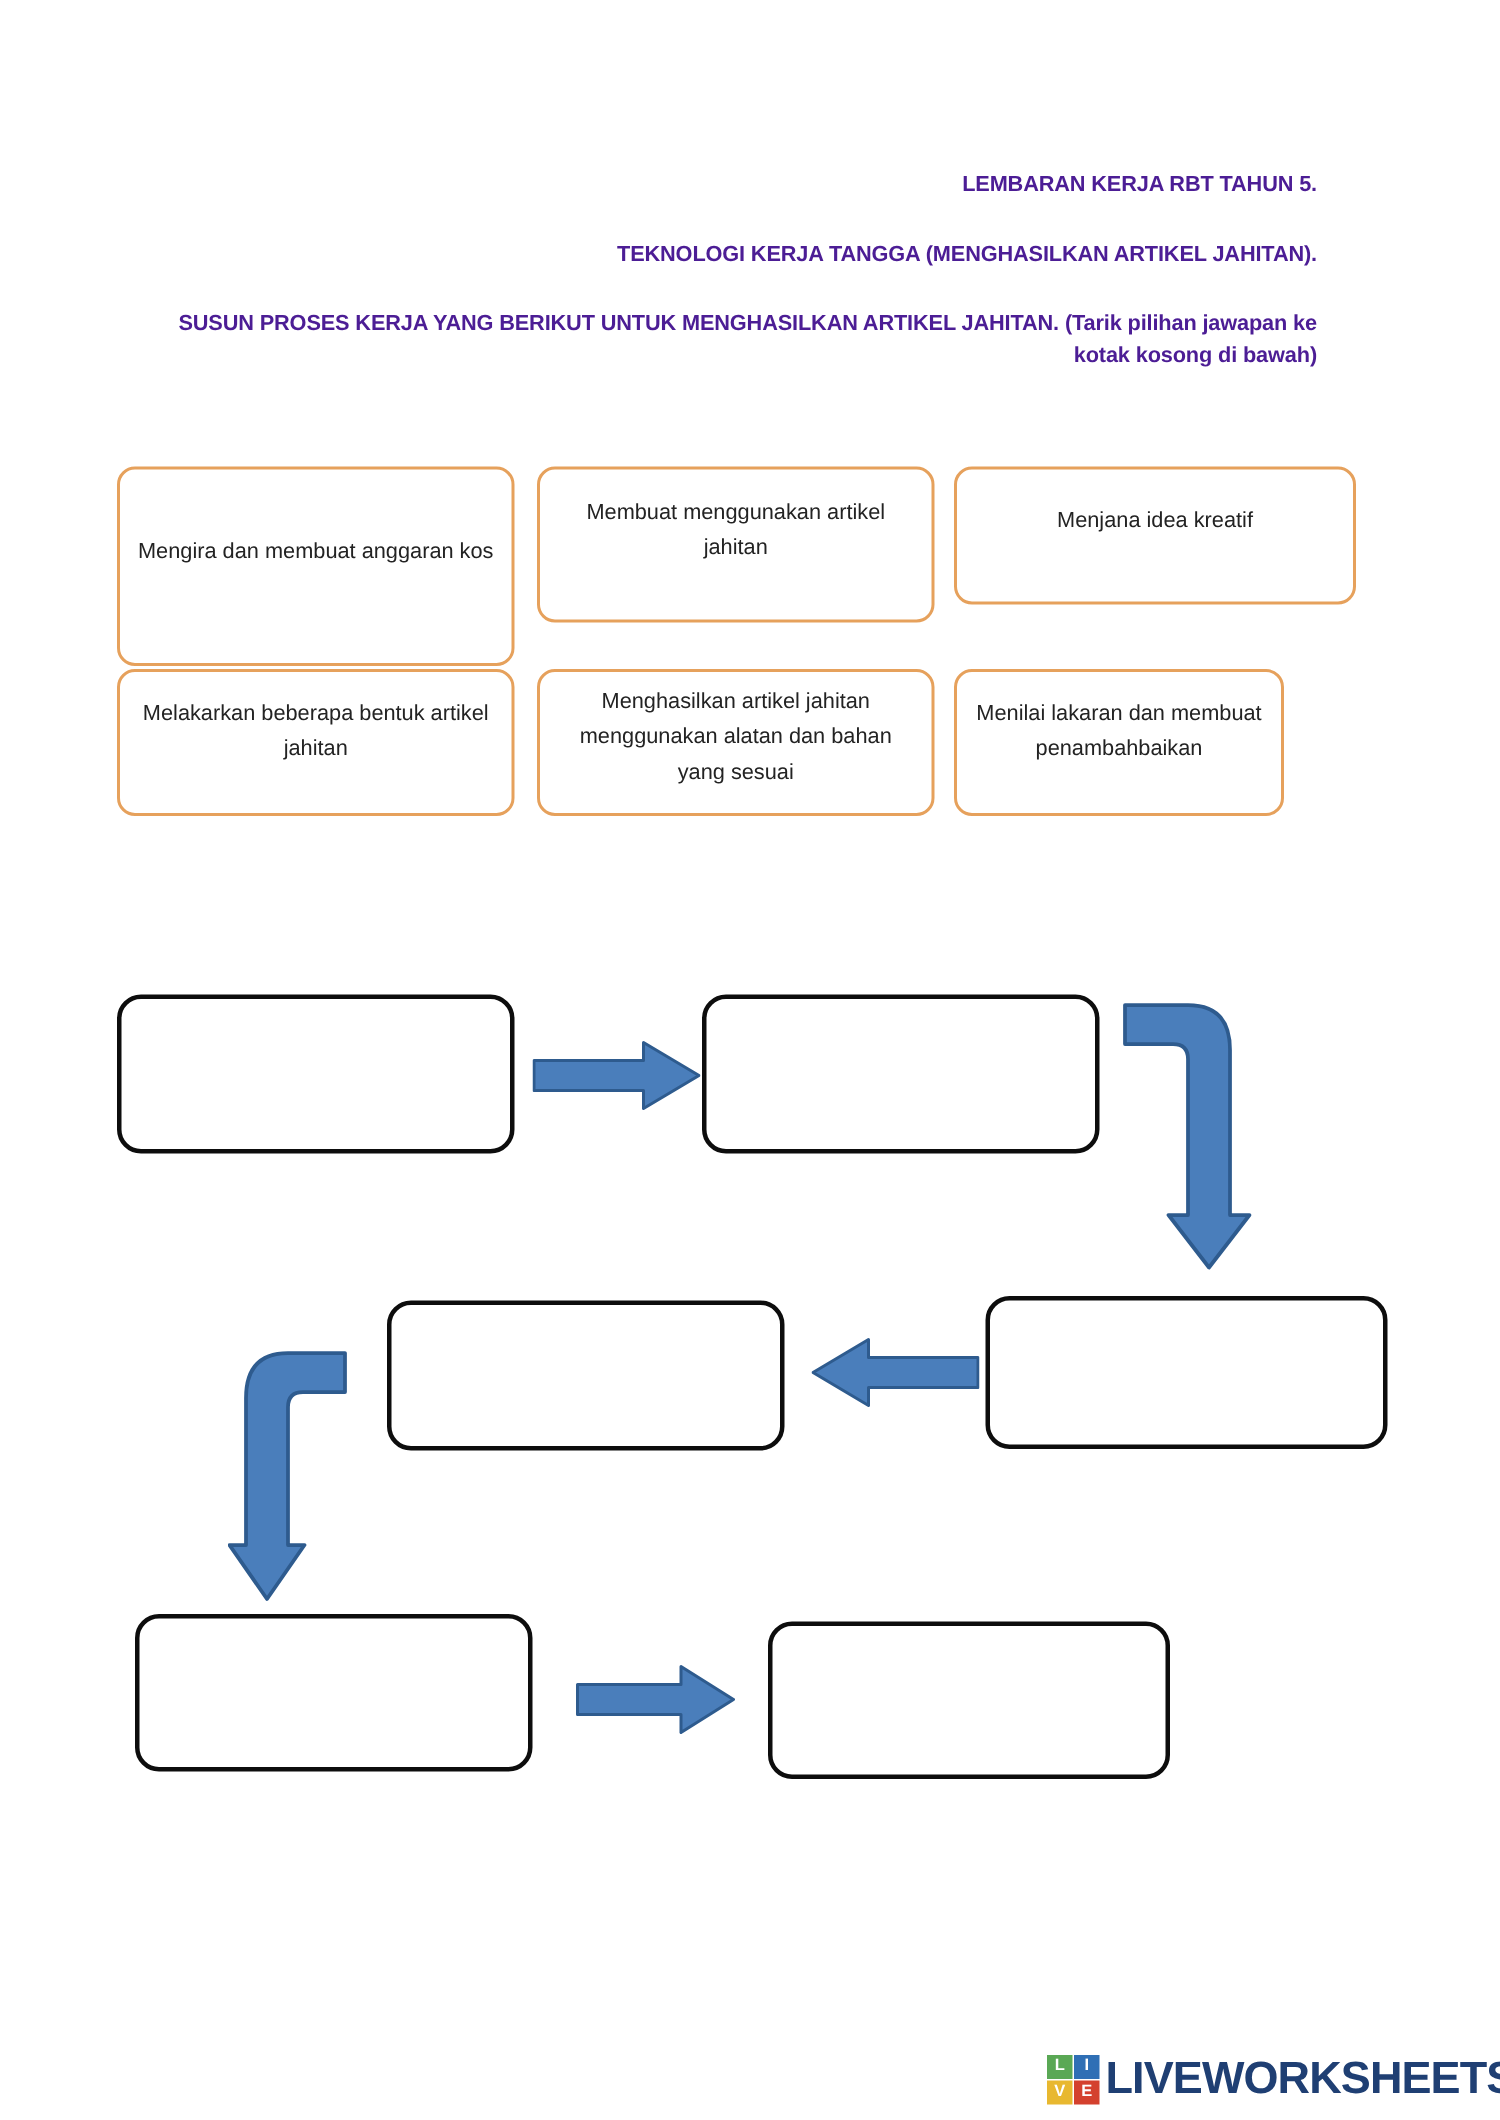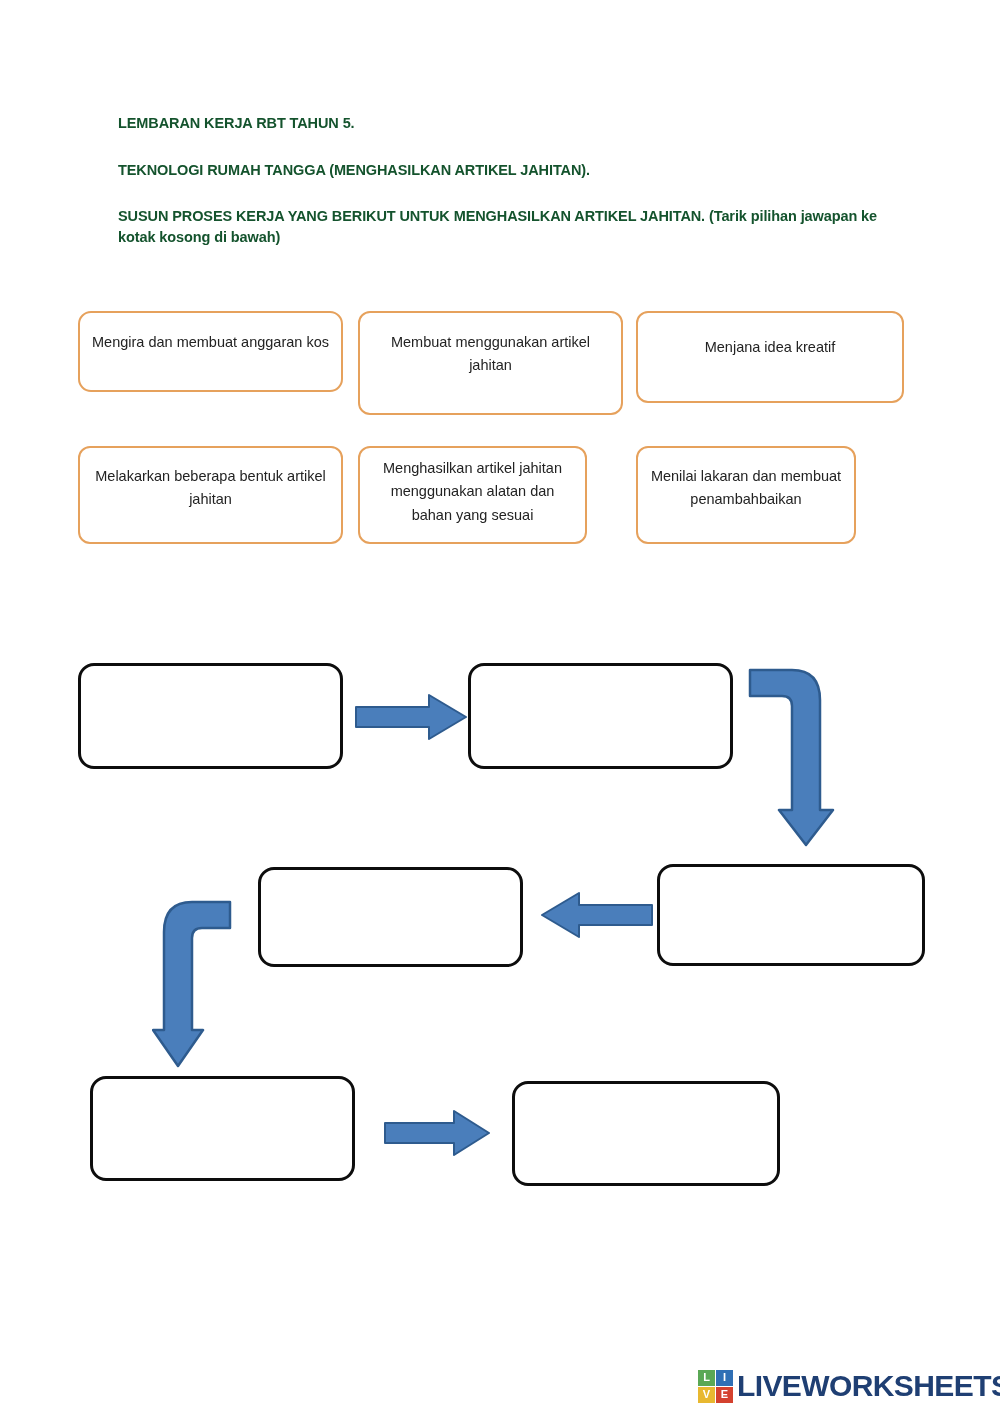--- a/index.html
+++ b/index.html
@@ -25,22 +25,23 @@
     position: absolute;
     left: 118px;
     top: 113px;
     width: 760px;
   }
   .heading-line {
     font-size: 14.5px;
     font-weight: bold;
     line-height: 1.42;
     letter-spacing: -0.1px;
-    color: #14532d;
+    color: #4c1d95;
     margin: 0 0 26px 0;
+    text-align: right;
   }
   .heading-line.last { margin-bottom: 12px; }
 
   
   .option-card {
     position: absolute;
     box-sizing: border-box;
     background: #ffffff;
     border: 2px solid #e6a15c;
     border-radius: 12px;
@@ -50,26 +51,26 @@
     text-align: center;
     padding: 6px 12px;
     font-size: 14.5px;
     line-height: 1.62;
     color: #232323;
     cursor: grab;
   }
   .option-card .opt-text { display: block; width: 100%; }
 
   
-  #opt-0 { left: 78px;  top: 311px; width: 265px; height: 81px; border-radius: 13px; }
+  #opt-0 { left: 78px;  top: 311px; width: 265px; height: 133px; }
   #opt-1 { left: 358px; top: 311px; width: 265px; height: 104px; }
   #opt-2 { left: 636px; top: 311px; width: 268px; height: 92px; }
   
   #opt-3 { left: 78px;  top: 446px; width: 265px; height: 98px; }
-  #opt-4 { left: 358px; top: 446px; width: 229px; height: 98px; }
+  #opt-4 { left: 358px; top: 446px; width: 265px; height: 98px; }
   #opt-5 { left: 636px; top: 446px; width: 220px; height: 98px; }
 
   
   #opt-0 .opt-text, #opt-1 .opt-text, #opt-2 .opt-text { transform: translateY(-9px); }
   #opt-3 .opt-text, #opt-5 .opt-text { transform: translateY(-7px); }
   #opt-4 .opt-text { transform: translateY(-3px); }
 
   
   .drop-box {
     position: absolute;
@@ -131,21 +132,21 @@
     line-height: 1;
   }
 </style>
 </head>
 <body>
 
 <div id="page">
 
   <div class="heading-block">
     <p class="heading-line">LEMBARAN KERJA RBT TAHUN 5.</p>
-    <p class="heading-line">TEKNOLOGI RUMAH TANGGA (MENGHASILKAN ARTIKEL JAHITAN).</p>
+    <p class="heading-line">TEKNOLOGI KERJA TANGGA (MENGHASILKAN ARTIKEL JAHITAN).</p>
     <p class="heading-line last">SUSUN PROSES KERJA YANG BERIKUT UNTUK MENGHASILKAN ARTIKEL JAHITAN. (Tarik pilihan jawapan ke kotak kosong di bawah)</p>
   </div>
 
   <div class="option-card" id="opt-0">
     <span class="opt-text">Mengira dan membuat anggaran kos</span>
   </div>
   <div class="option-card" id="opt-1">
     <span class="opt-text">Membuat menggunakan artikel jahitan</span>
   </div>
   <div class="option-card" id="opt-2">

